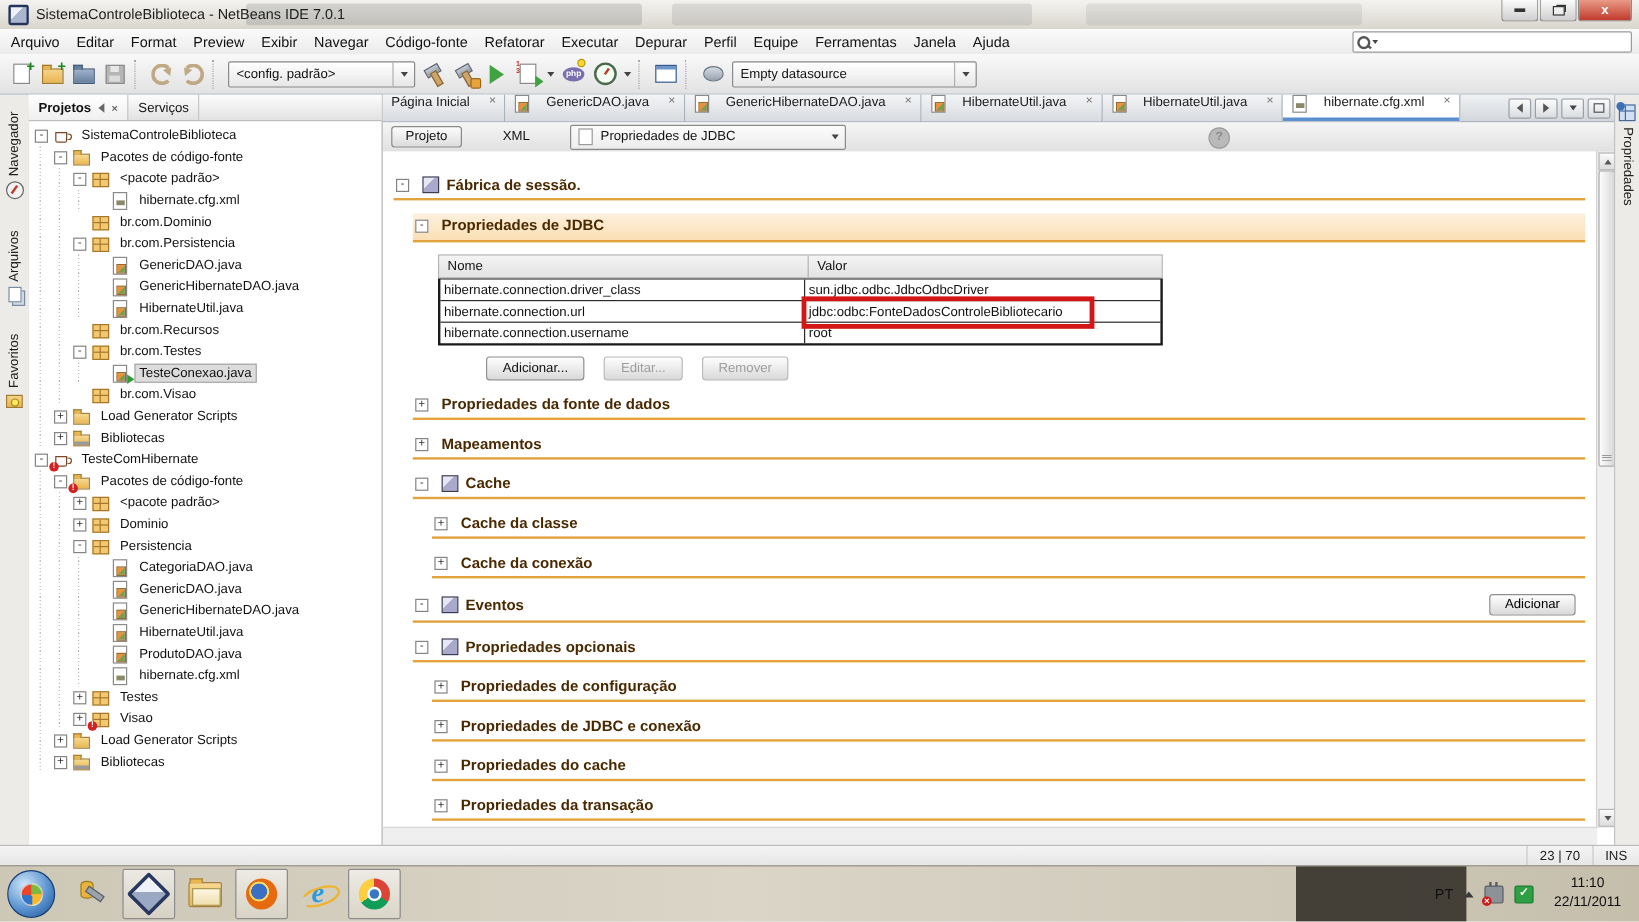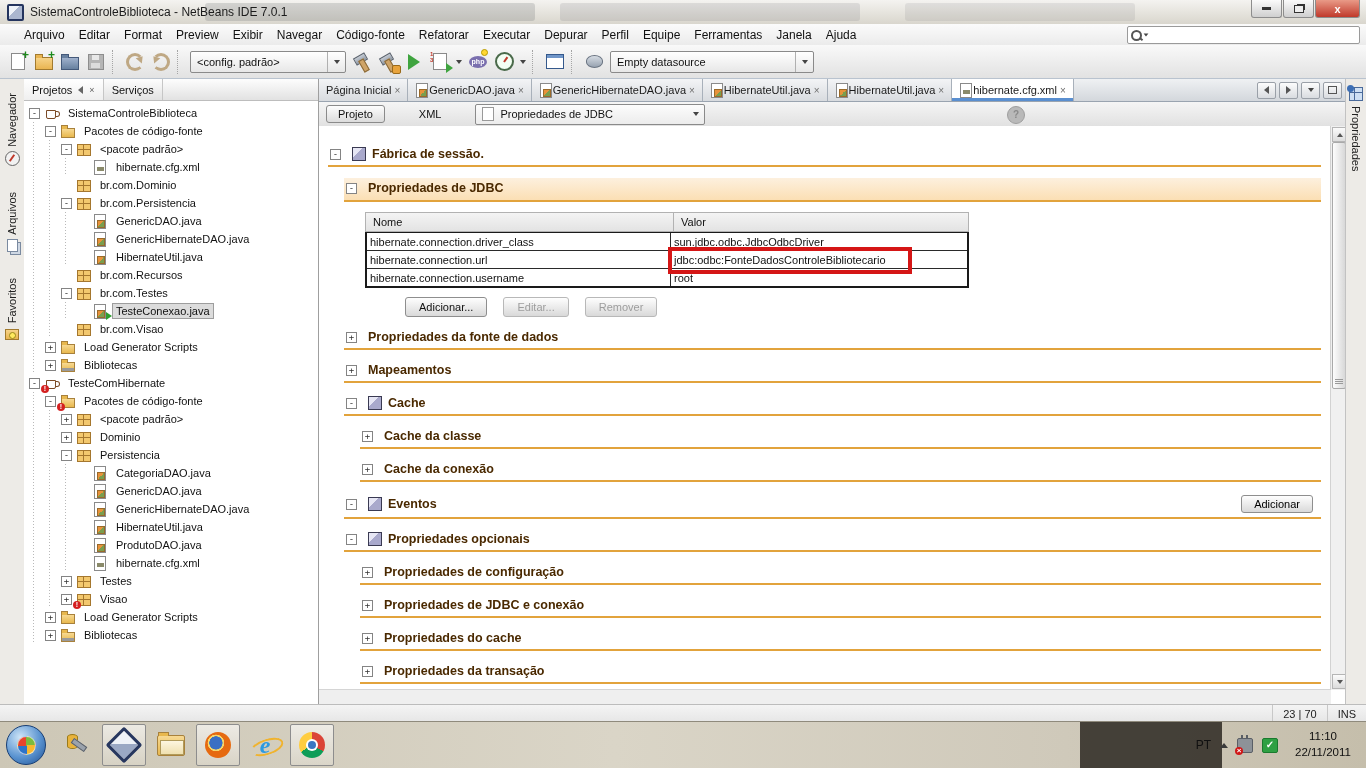--- a/index.html
+++ b/index.html
@@ -13,21 +13,21 @@
     border:2px solid #24345e;transform:rotate(0deg);border-radius:2px}
   #win-title{font-size:12px;color:#1c1c1c;z-index:2}
   #win-controls{position:absolute;right:6px;top:0;display:flex;z-index:3}
   .wc{height:17px;border:1px solid #8d8d8d;border-top:none;background:linear-gradient(#fbfbfb,#cfcfcf);
       display:flex;align-items:center;justify-content:center;width:29px;border-radius:0 0 3px 3px;margin-left:1px}
   .wc-close{width:43px;background:linear-gradient(#e99a87,#c0392b);color:#fff;font-weight:bold}
   .wc-min-glyph{width:9px;height:3px;background:#333}
   .wc-restore-glyph{width:8px;height:6px;border:1px solid #333;background:#eee;box-shadow:2px -2px 0 -1px #333}
   
   #menubar{position:absolute;left:0;top:24px;right:0;height:21px;background:linear-gradient(#fbfbfb,#ebebeb);
-    border-bottom:1px solid #c9c9c9;display:flex;align-items:center;font-size:12px;padding-left:17px}
+    border-bottom:1px solid #c9c9c9;display:flex;align-items:center;font-size:12px;padding-left:2px}
   .menu-item{padding:2px 7px;color:#111}
   #searchbox{position:absolute;right:6px;top:2px;width:228px;height:16px;background:#fff;border:1px solid #9a9a9a;
     border-radius:2px;display:flex;align-items:center;padding-left:3px}
   .mag{width:7px;height:7px;border:2px solid #555;border-radius:50%;position:relative;margin-right:1px}
   .mag::after{content:"";position:absolute;left:6px;top:6px;width:4px;height:2px;background:#555;transform:rotate(40deg)}
   .caret-dn{width:0;height:0;border-left:3px solid transparent;border-right:3px solid transparent;border-top:4px solid #444}
   
   #toolbar{position:absolute;left:0;top:45px;right:0;height:33px;background:linear-gradient(#f9f9f9,#e2e2e2);
     border-bottom:2px solid #b9c3cf;display:flex;align-items:center;padding-left:5px}
   .tsep{width:4px;height:24px;border-left:1px dotted #a5a5a5;margin:0 5px 0 3px}
@@ -71,21 +71,21 @@
   .dock-ic{width:13px;height:13px;position:relative}
   .ic-compass{border:1px solid #666;border-radius:50%;background:#f2f2f2}
   .ic-compass::after{content:"";position:absolute;left:5px;top:2px;width:2px;height:8px;background:#c0392b;transform:rotate(35deg)}
   .ic-files{background:#fff;border:1px solid #7a8aa0;box-shadow:3px 3px 0 -1px #cfd8e4,3px 3px 0 0 #7a8aa0;width:9px;height:11px}
   .ic-favs{background:linear-gradient(#f6d388,#e9b551);border:1px solid #a27a2e;width:12px;height:9px;margin-top:2px}
   .ic-favs::after{content:"";position:absolute;left:3px;top:2px;width:5px;height:5px;background:#ffe95e;border:1px solid #9a8a1a;border-radius:50%}
   
   #projpanel{position:absolute;left:24px;top:79px;width:294px;bottom:63px;background:#fff;border-right:1px solid #9f9f9f}
   #projtabs{height:21px;background:linear-gradient(#fdfdfd,#e2e2e2);border-bottom:1px solid #bdbdbd;display:flex;align-items:stretch}
   .ptab{display:flex;align-items:center;padding:0 8px;font-size:11px;gap:6px;border-right:1px solid #c6c6c6}
-  .ptab.active{font-weight:normal;background:linear-gradient(#ffffff,#efefef)}
+  .ptab.active{font-weight:bold;background:linear-gradient(#ffffff,#efefef)}
   .ptab .mini{color:#666;font-size:9px}
   .tri-l{width:0;height:0;border-top:4px solid transparent;border-bottom:4px solid transparent;border-right:5px solid #666}
   #tree{position:absolute;top:21px;left:0;right:0;bottom:0;overflow:hidden;padding-top:4px}
   .trow{height:18px;display:flex;align-items:center;padding-left:5px;white-space:nowrap}
   .indent{width:16px;height:18px;flex:none;background-image:repeating-linear-gradient(to bottom,#b9b9b9 0 1px,transparent 1px 3px);
     background-size:1px 100%;background-repeat:no-repeat;background-position:4px 0}
   .expander{width:9px;height:9px;flex:none;border:1px solid #848484;background:#fff;font:9px/8px "DejaVu Sans Mono",monospace;
     text-align:center;color:#333;margin-right:5px}
   .exp-spacer{width:16px;flex:none}
   .ticon{width:15px;height:15px;margin-right:5px;position:relative;flex:none}
@@ -102,21 +102,21 @@
   .i-java::after{content:"";position:absolute;left:4px;top:6px;width:6px;height:6px;background:linear-gradient(135deg,#e8923a 50%,#7a9e4e 50%);border:1px solid #9a6a2a}
   .i-xml::after{content:"";position:absolute;left:4px;top:7px;width:7px;height:4px;background:#8a8a6a}
   .badge-error{position:absolute;left:-4px;bottom:-2px;width:8px;height:8px;border-radius:50%;background:#d42020;color:#fff;
     font-size:7px;line-height:8px;text-align:center;font-weight:bold}
   .badge-run{position:absolute;right:-4px;bottom:-1px;width:0;height:0;border-left:6px solid #2e9e2e;border-top:4px solid transparent;border-bottom:4px solid transparent}
   .trow .lbl{padding:1px 3px}
   .trow.sel .lbl{background:#dcdcdc;outline:1px solid #9d9d9d}
   
   #editor{position:absolute;left:319px;top:79px;right:20px;bottom:63px;background:#fff}
   #etabs{height:22px;display:flex;background:linear-gradient(#eff1f3,#d3d7dc);border-bottom:1px solid #9aa4b0;align-items:stretch}
-  .etab{display:flex;align-items:center;gap:0;padding:0 7px;font-size:11px;border-right:1px solid #a8b0ba;
+  .etab{display:flex;gap:13px;padding:0 7px;font-size:11px;border-right:1px solid #a8b0ba;
     background:linear-gradient(#f3f4f6,#d8dbdf);color:#1a1a1a}
   .etab.active{background:#fff;box-shadow:inset 0 -3px 0 #5a8fd0;border-bottom:none}
   .tclose{color:#707070;font-size:10px;margin-left:3px}
   .etab .ticon{width:14px;height:14px;margin-right:0}
   #etab-controls{margin-left:auto;display:flex;align-items:center;gap:3px;padding-right:4px}
   .tcbtn{width:17px;height:15px;border:1px solid #9aa0a8;border-radius:2px;background:linear-gradient(#fcfcfc,#d9dce0);
     display:flex;align-items:center;justify-content:center}
   .tri-left{width:0;height:0;border-top:4px solid transparent;border-bottom:4px solid transparent;border-right:5px solid #555}
   .tri-right{width:0;height:0;border-top:4px solid transparent;border-bottom:4px solid transparent;border-left:5px solid #555}
   .sq{width:7px;height:6px;border:1px solid #555}

